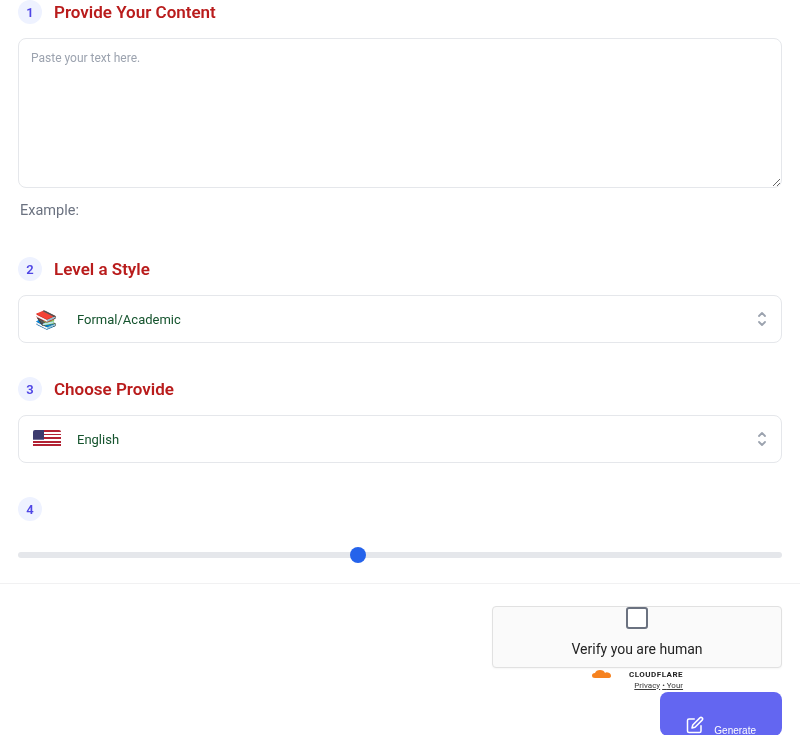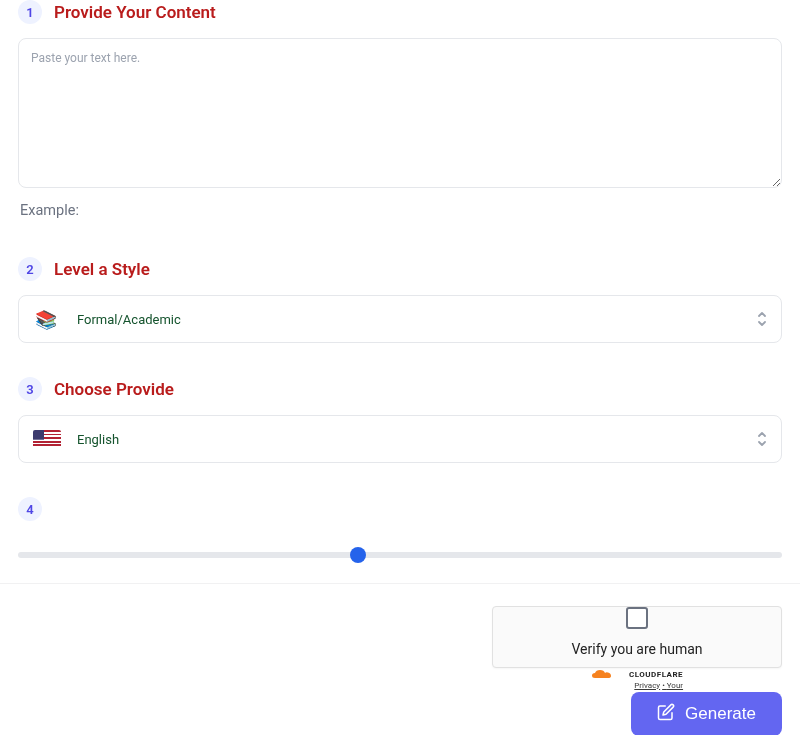--- a/index.html
+++ b/index.html
@@ -197,24 +197,24 @@
       display: flex;
       justify-content: flex-end;
     }
     .generate-btn {
       background: #6366f1;
       color: #ffffff;
       border: none;
       border-radius: 8px;
       height: 44px;
       padding: 0 26px;
-      font-size: 17px;
+      font-size: 10px;
       font-weight: 500;
       display: flex;
-      align-items: center;
+      align-items: flex-end;
       gap: 10px;
       cursor: pointer;
     }
     .generate-btn svg { width: 18px; height: 18px; }
   </style>
 </head>
 <body>
 
 <div class="container">
 

